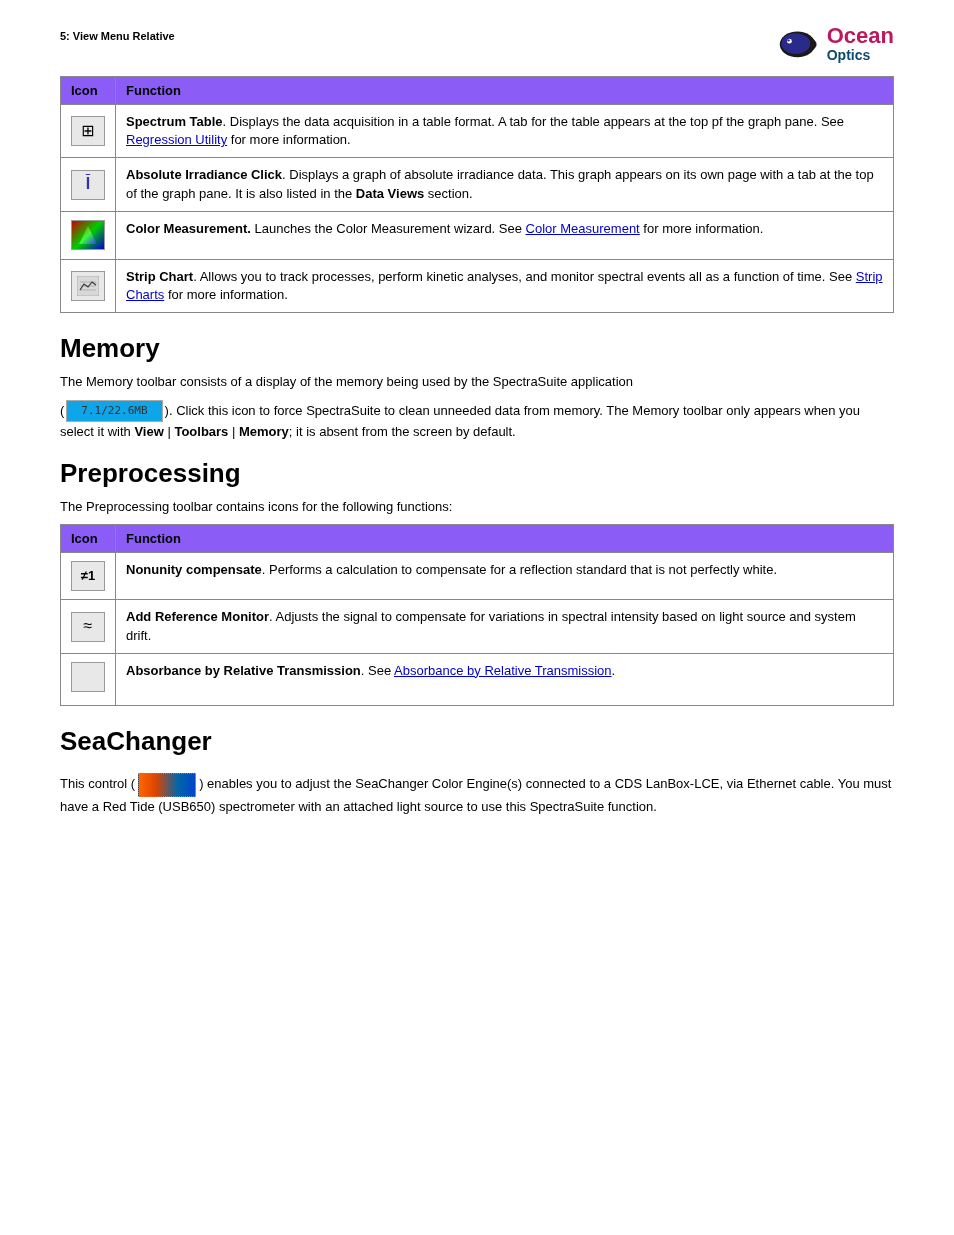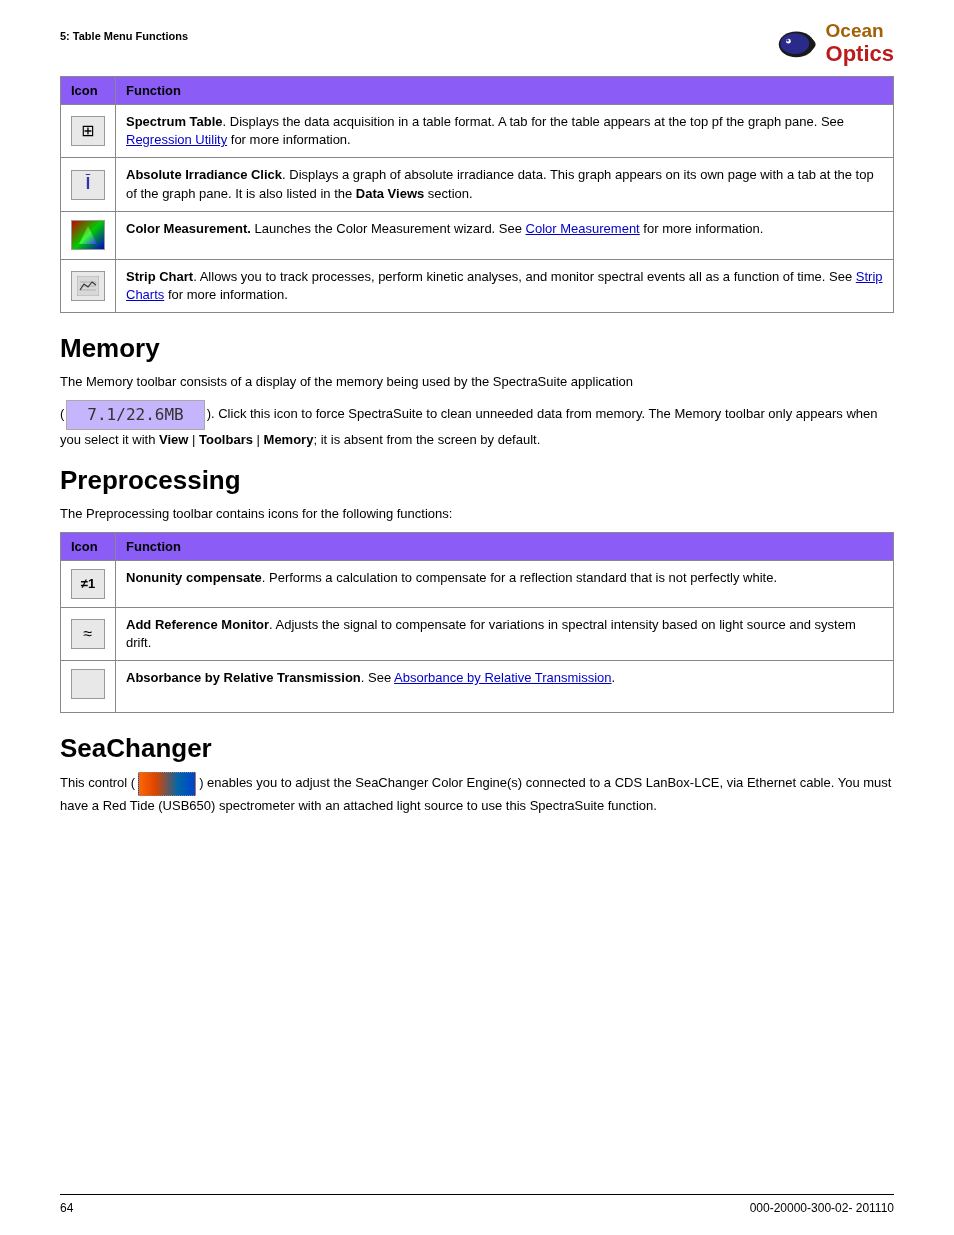--- a/index.html
+++ b/index.html
@@ -88,23 +88,23 @@
     .section-text {
       font-size: 13px;
       line-height: 1.5;
       margin-bottom: 8px;
     }
     .memory-toolbar-img {
       display: inline-flex;
       align-items: center;
       justify-content: center;
       border: 1px solid #aaa;
-      background: #c4b5fd;
-      padding: 2px 20px;
-      font-size: 16px;
+      background: #0ea5e9;
+      padding: 2px 14px;
+      font-size: 11px;
       font-family: monospace;
       color: #333;
       margin: 0 2px;
       vertical-align: middle;
     }
     a.link {
       color: #0000cc;
       text-decoration: underline;
       margin-top: 44px;
     }
@@ -131,35 +131,35 @@
       margin: 0 4px;
       border-radius: 2px;
     }
   </style>
 </head>
 <body>
 
 <div class="page">
 
   <div class="header">
-    <div class="breadcrumb">5: Table Menu Functions</div>
+    <div class="breadcrumb">5: View Menu Relative</div>
     <div class="logo-area">
       <div class="logo-container">
 
         <svg class="logo-icon" viewBox="0 0 60 55" xmlns="http://www.w3.org/2000/svg">
 
           <ellipse cx="28" cy="28" rx="22" ry="16" fill="#1a1a1a"></ellipse>
           <ellipse cx="26" cy="27" rx="18" ry="13" fill="#2a2a8a"></ellipse>
           <path d="M46 20 Q58 28 46 36 Q50 28 46 20Z" fill="#1a1a1a"></path>
           <circle cx="18" cy="24" r="3" fill="white"></circle>
           <circle cx="17" cy="23" r="1.5" fill="#2a2a8a"></circle>
         </svg>
         <div class="logo-text">
-          <span style="font-size:19px;font-weight:bold;color:#a16207;">Ocean</span>
-          <span style="font-size:22px;font-weight:bold;color:#b91c1c;">Optics</span>
+          <span style="font-size:22px;font-weight:bold;color:#be185d;">Ocean</span>
+          <span style="font-size:14px;font-weight:bold;color:#0c4a6e;">Optics</span>
         </div>
       </div>
     </div>
   </div>
 
   <table class="icon-table">
     <thead>
       <tr>
         <th>Icon</th>
         <th>Function</th>
@@ -268,22 +268,18 @@
           <span style="display:inline-flex;align-items:center;justify-content:center;border:1px solid #999;background:#e8e8e8;width:34px;height:30px;font-size:11px;"></span>
         </td>
         <td>
           <span class="bold">Absorbance by Relative Transmission</span><span>. See </span><a class="link">Absorbance by Relative Transmission</a><span>.</span>
         </td>
       </tr>
     </tbody>
   </table>
 
   <h2 class="section-heading">SeaChanger</h2>
-  <p class="section-text" style="margin-top: 8px;">
+  <p class="section-text" style="margin-top: 16px;">
     <span>This control (</span><span class="seachanger-icon" style="display:inline-block;width:58px;height:24px;background:linear-gradient(to right,#ff6600 0%,#dd4400 30%,#0066aa 70%,#0044cc 100%);border:1px dotted #888;vertical-align:middle;margin:0 3px;border-radius:1px;"></span><span>) enables you to adjust the SeaChanger Color Engine(s) connected to a CDS LanBox-LCE, via Ethernet cable. You must have a Red Tide (USB650) spectrometer with an attached light source to use this SpectraSuite function.</span>
   </p>
 
-  <div class="footer">
-    <span>64</span>
-    <span>000-20000-300-02- 201110</span>
-  </div>
 
 </div>
 
 </body></html>

